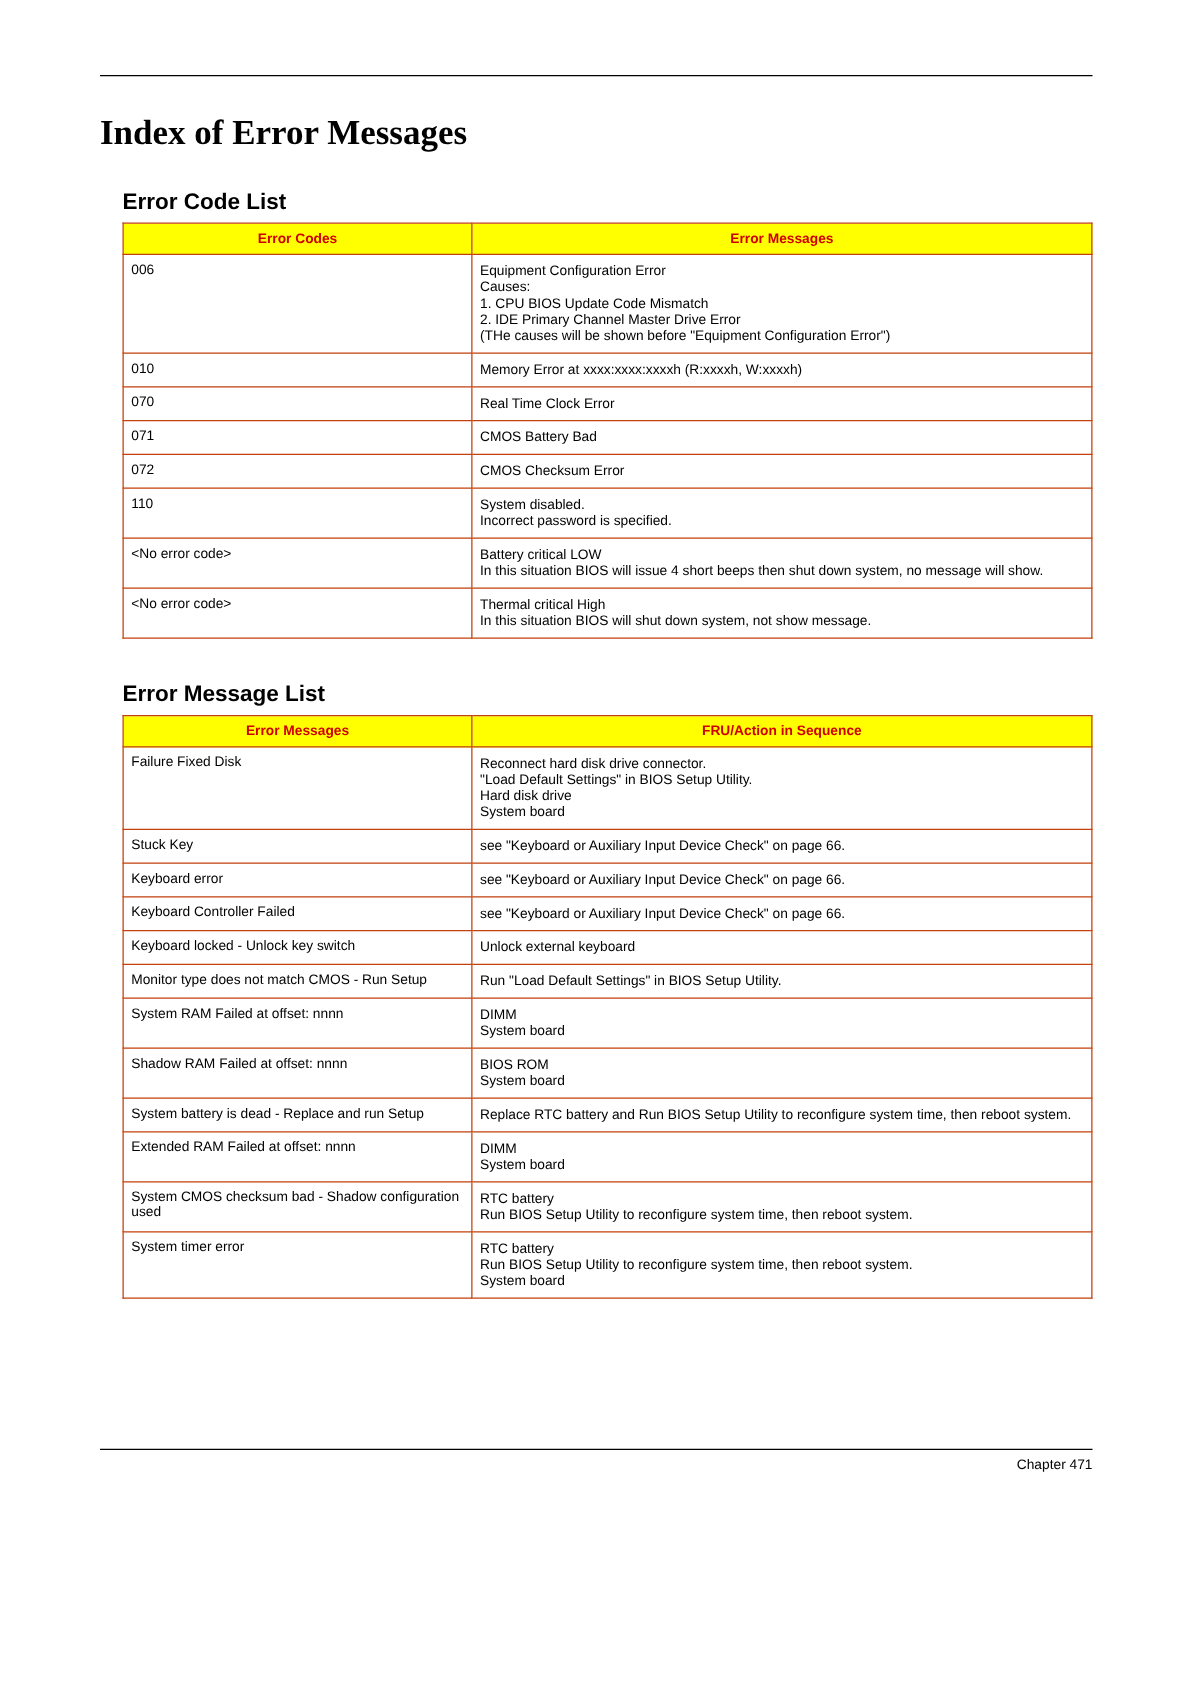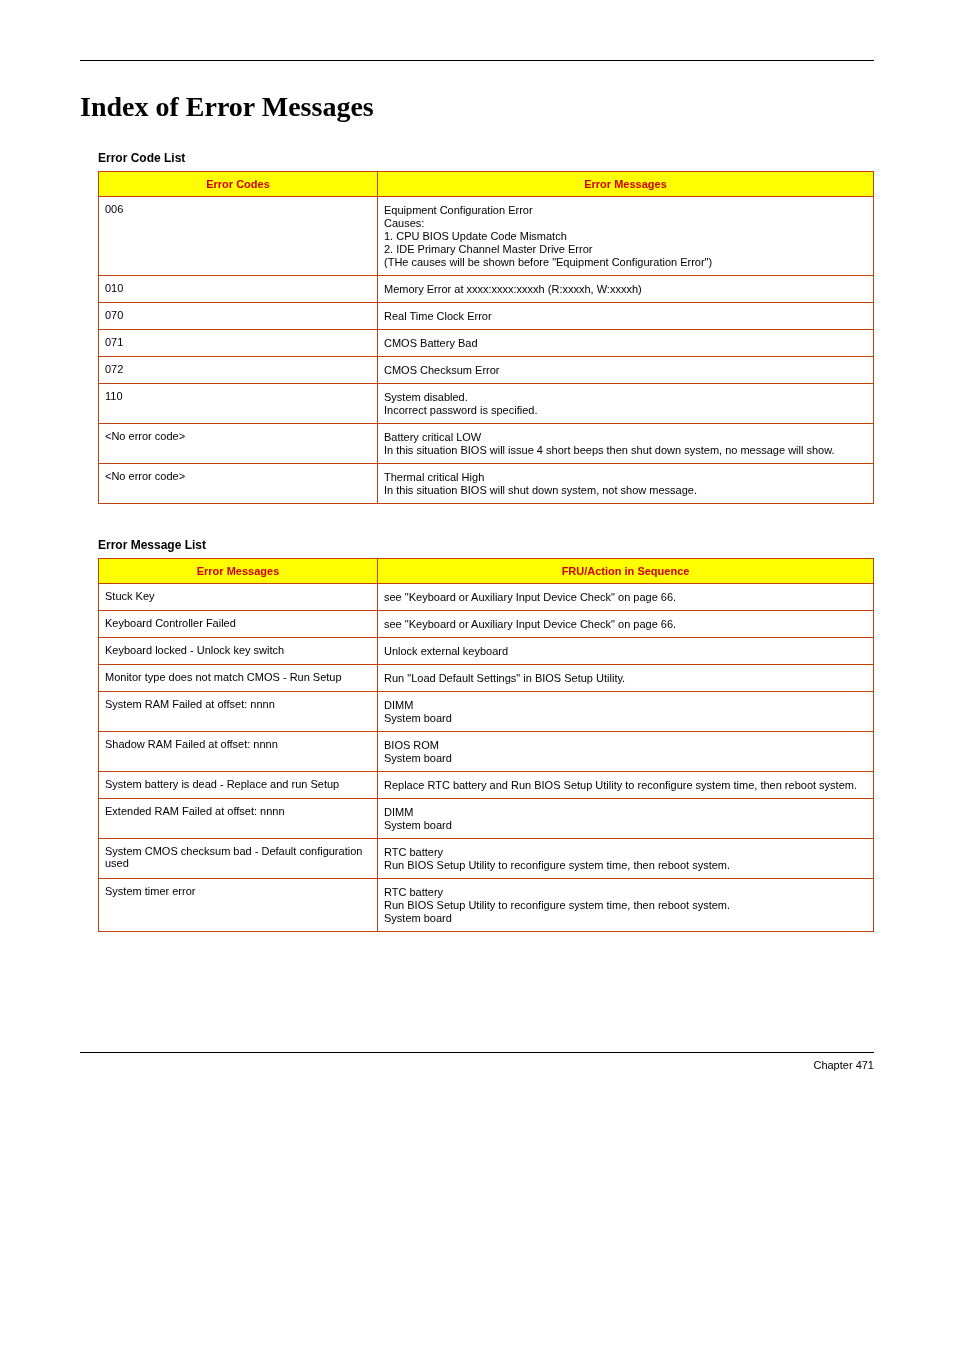--- a/index.html
+++ b/index.html
@@ -18,21 +18,21 @@
     margin: 0 0 30px 0;
   }
   h1 {
     font-family: Liberation Serif, serif;
     font-weight: 600;
     font-size: 28px;
     margin: 0 0 28px 0;
   }
   .table-title {
     font-weight: bold;
-    font-size: 12px;
+    font-size: 18px;
     margin: 0 0 6px 18px;
   }
   .second-block { margin-top: 34px; }
   table {
     border-collapse: collapse;
     width: calc(100% - 18px);
     margin-left: 18px;
   }
   th, td {
     border: 1px solid #c2410c;
@@ -145,26 +145,41 @@
         <col class="col2">
       </colgroup>
     <thead>
         <tr>
       <th>Error Messages</th>
       <th>FRU/Action in Sequence</th>
     </tr>
       </thead>
     <tbody id="t2body">
         <tr>
+          <td>Failure Fixed Disk</td>
+          <td>
+            <div>Reconnect hard disk drive connector.</div>
+            <div>"Load Default Settings" in BIOS Setup Utility.</div>
+            <div>Hard disk drive</div>
+            <div>System board</div>
+          </td>
+        </tr>
+        <tr>
           <td>Stuck Key</td>
           <td>
             <div>see "Keyboard or Auxiliary Input Device Check" on page 66.</div>
           </td>
         </tr>
         <tr>
+          <td>Keyboard error</td>
+          <td>
+            <div>see "Keyboard or Auxiliary Input Device Check" on page 66.</div>
+          </td>
+        </tr>
+        <tr>
           <td>Keyboard Controller Failed</td>
           <td>
             <div>see "Keyboard or Auxiliary Input Device Check" on page 66.</div>
           </td>
         </tr>
         <tr>
           <td>Keyboard locked - Unlock key switch</td>
           <td>
             <div>Unlock external keyboard</div>
           </td>
@@ -196,21 +211,21 @@
           </td>
         </tr>
         <tr>
           <td>Extended RAM Failed at offset: nnnn</td>
           <td>
             <div>DIMM</div>
             <div>System board</div>
           </td>
         </tr>
         <tr>
-          <td>System CMOS checksum bad - Default configuration used</td>
+          <td>System CMOS checksum bad - Shadow configuration used</td>
           <td>
             <div>RTC battery</div>
             <div>Run BIOS Setup Utility to reconfigure system time, then reboot system.</div>
           </td>
         </tr>
         <tr>
           <td>System timer error</td>
           <td>
             <div>RTC battery</div>
             <div>Run BIOS Setup Utility to reconfigure system time, then reboot system.</div>

